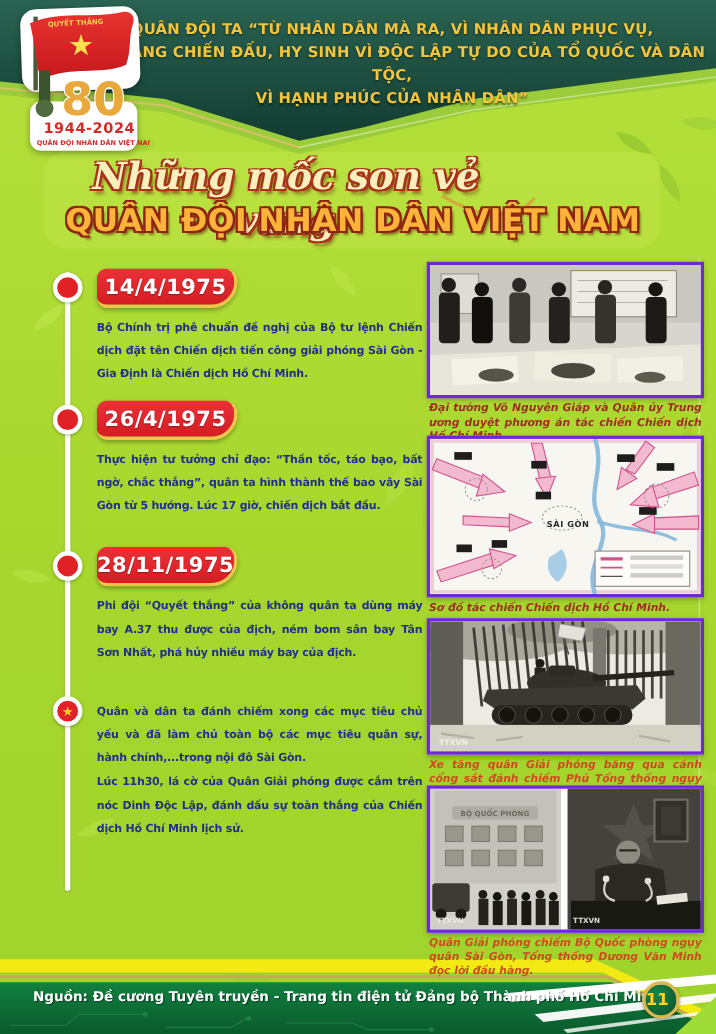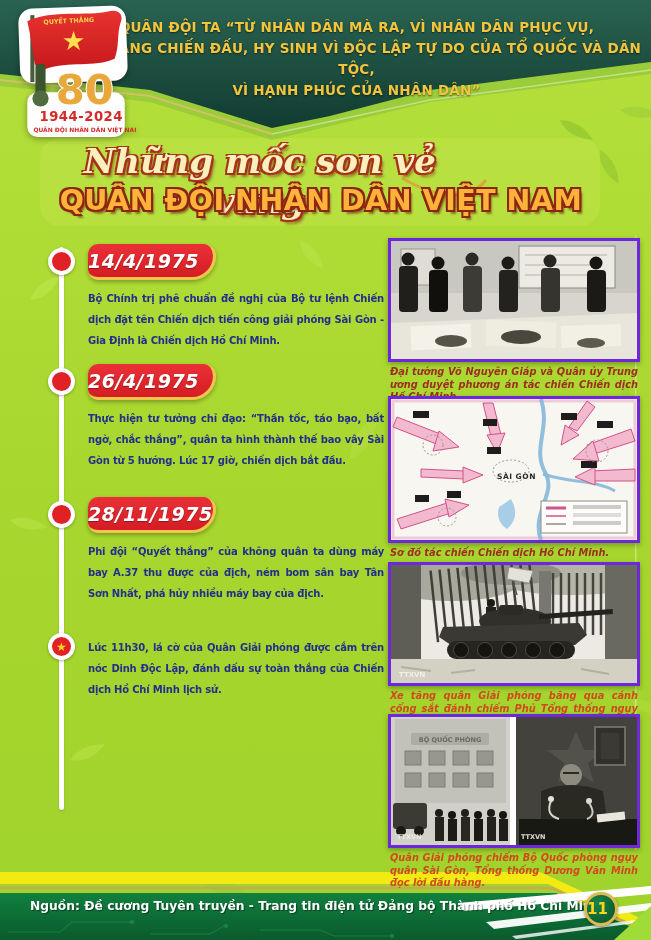--- a/index.html
+++ b/index.html
@@ -46,22 +46,22 @@
     background:#e02227; border:4px solid #fff; z-index:2; box-shadow:0 1px 3px rgba(0,0,0,.3);
     display:flex; align-items:center; justify-content:center; }
   .tl-marker .star { font-size:12px; line-height:1; color:#ffd21e; }
 
   .entry { position:absolute; left:88px; width:296px; z-index:2; }
   .date-badge {
     width:128px; height:36px; box-sizing:border-box;
     background:linear-gradient(180deg,#ea3137,#d41d23);
     border-right:3px solid #f2c34d; border-bottom:3px solid #f2c34d;
     border-radius:10px 12px 24px 10px; box-shadow:0 2px 4px rgba(0,0,0,.3);
-    display:flex; align-items:center; 
-    color:#fff; font-weight:bold; font-style:italic; font-size:19px; letter-spacing:.5px;
+    display:flex; align-items:center; justify-content:center;
+    color:#fff; font-weight:bold; font-size:19px; letter-spacing:.5px;
     text-shadow:0 1px 1px rgba(0,0,0,.35);
   }
   .entry-text { margin:8px 0 0; color:#232f8d; font-weight:bold; font-size:10px;
     line-height:21.2px; text-align:justify; letter-spacing:-.2px; }
   .entry-text + .entry-text { margin-top:0; }
 
   
   .photo { position:absolute; left:388px; width:252px; z-index:2; }
   .photo-frame { width:246px; border:3px solid #6d28d9; background:#f0abfc; box-shadow:0 2px 5px rgba(0,0,0,.3); }
   .photo-frame svg { display:block; width:100%; height:auto; }
@@ -199,20 +199,21 @@
   </section>
 
   <section class="entry" style="top:497px">
     <div class="date-badge">
       <span>28/11/1975</span>
     </div>
     <p class="entry-text">Phi đội “Quyết thắng” của không quân ta dùng máy bay A.37 thu được của địch, ném bom sân bay Tân Sơn Nhất, phá hủy nhiều máy bay của địch.</p>
   </section>
 
   <section class="entry" style="top:629px">
+    <p class="entry-text">Quân và dân ta đánh chiếm xong các mục tiêu chủ yếu và đã làm chủ toàn bộ các mục tiêu quân sự, hành chính,...trong nội đô Sài Gòn.</p>
     <p class="entry-text">Lúc 11h30, lá cờ của Quân Giải phóng được cắm trên nóc Dinh Độc Lập, đánh dấu sự toàn thắng của Chiến dịch Hồ Chí Minh lịch sử.</p>
   </section>
 
   <figure class="photo" style="top:238px; margin:0">
     <div class="photo-frame">
       <svg viewBox="0 0 246 118">
         <rect width="246" height="118" fill="#d7d5cd"></rect>
         <rect width="246" height="52" fill="#c9c8c0"></rect>
         <rect x="128" y="5" width="96" height="42" fill="#eceae2" stroke="#8a8a82"></rect>
         <g stroke="#b5b3a8" stroke-width="1">

